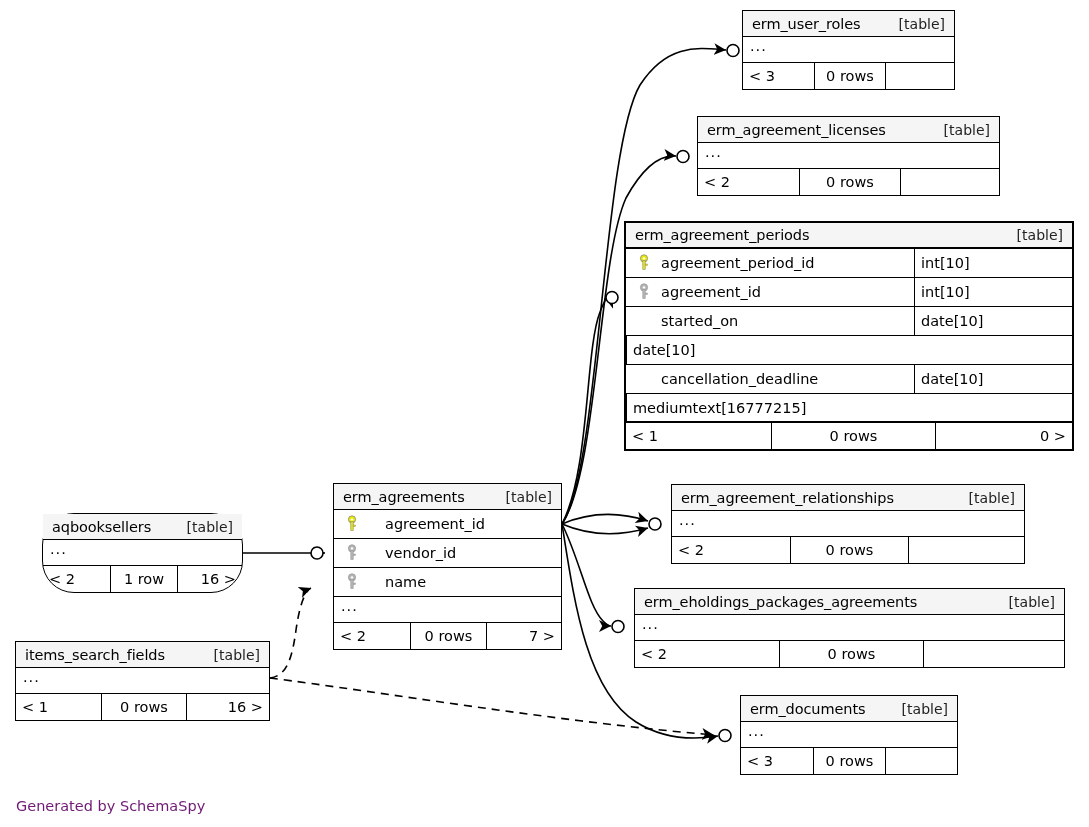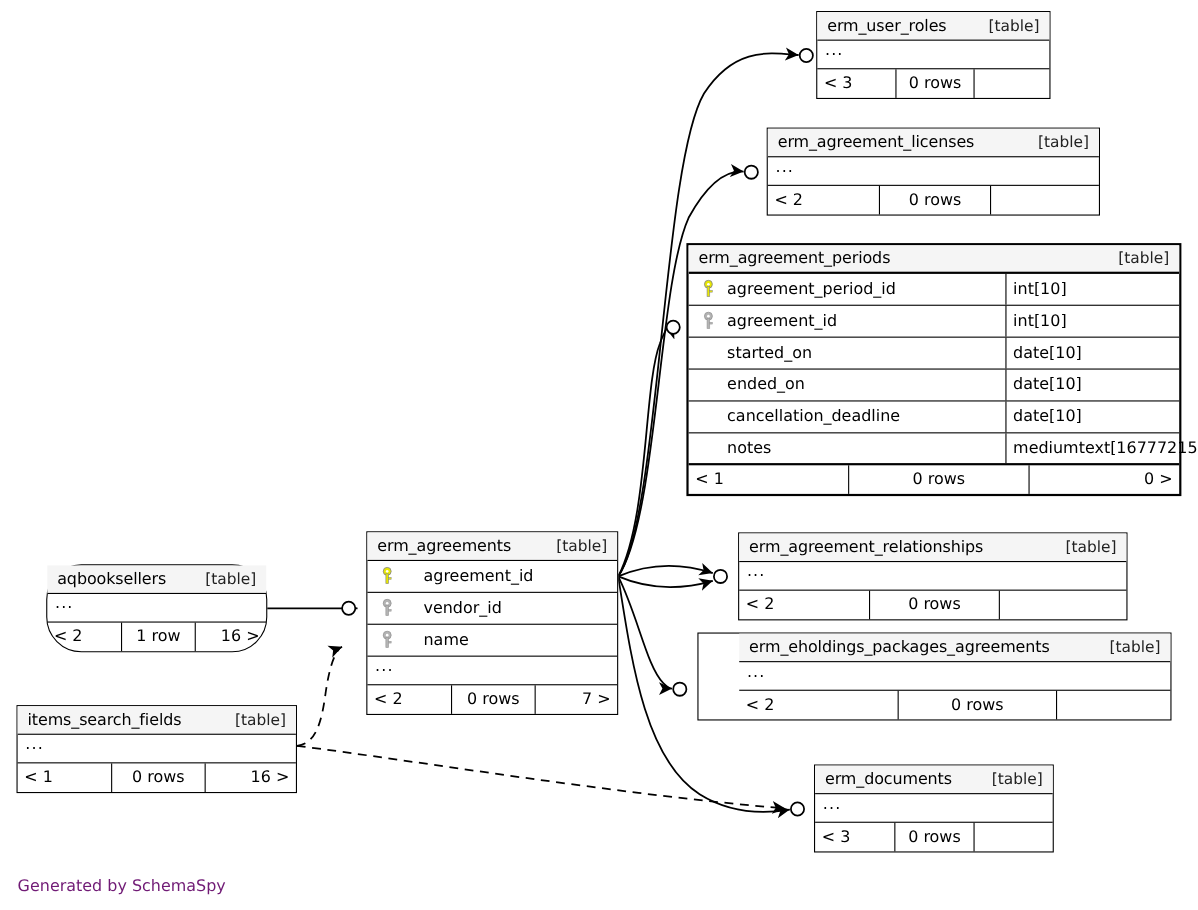--- a/index.html
+++ b/index.html
@@ -158,40 +158,32 @@
 
     <div class="col-row">
       <div class="col-name" style="flex:0 0 264px;">
         <span class="keyslot"></span>
         <span>started_on</span>
       </div>
       <div class="col-type">date[10]</div>
     </div>
 
     <div class="col-row">
-      <div class="col-name" style="flex:0 0 264px;">
-        <span class="keyslot"></span>
-        <span>ended_on</span>
-      </div>
       <div class="col-type">date[10]</div>
     </div>
 
     <div class="col-row">
       <div class="col-name" style="flex:0 0 264px;text-align:center;">
         <span class="keyslot"></span>
         <span>cancellation_deadline</span>
       </div>
       <div class="col-type">date[10]</div>
     </div>
 
     <div class="col-row" style="border-bottom:2px solid #000;">
-      <div class="col-name" style="flex:0 0 264px;">
-        <span class="keyslot"></span>
-        <span>notes</span>
-      </div>
       <div class="col-type">mediumtext[16777215]</div>
     </div>
 
     <div class="foot">
       <div class="fc left" style="flex:0 0 145px;">&lt; 1</div>
       <div class="fc mid" style="flex:0 0 164px;">0 rows</div>
       <div class="fc right" style="flex:1 1 auto;">0 &gt;</div>
     </div>
   </div>
 
@@ -262,21 +254,21 @@
     <div class="ell-row">
       <span class="dots">...</span>
     </div>
     <div class="foot">
       <div class="fc left" style="flex:0 0 118px;">&lt; 2</div>
       <div class="fc mid" style="flex:0 0 118px;">0 rows</div>
       <div class="fc right" style="flex:1 1 auto;"></div>
     </div>
   </div>
 
-  <div class="tbl" style="left:634px;top:575px;width:431px;padding-left:37px;">
+  <div class="tbl" style="left:634px;top:588px;width:431px;">
     <div class="tbl-title">
       <span class="tbl-name">erm_eholdings_packages_agreements</span>
       <span class="tbl-tag">[table]</span>
     </div>
     <div class="ell-row">
       <span class="dots">...</span>
     </div>
     <div class="foot">
       <div class="fc left" style="flex:0 0 144px;">&lt; 2</div>
       <div class="fc mid" style="flex:0 0 144px;">0 rows</div>

